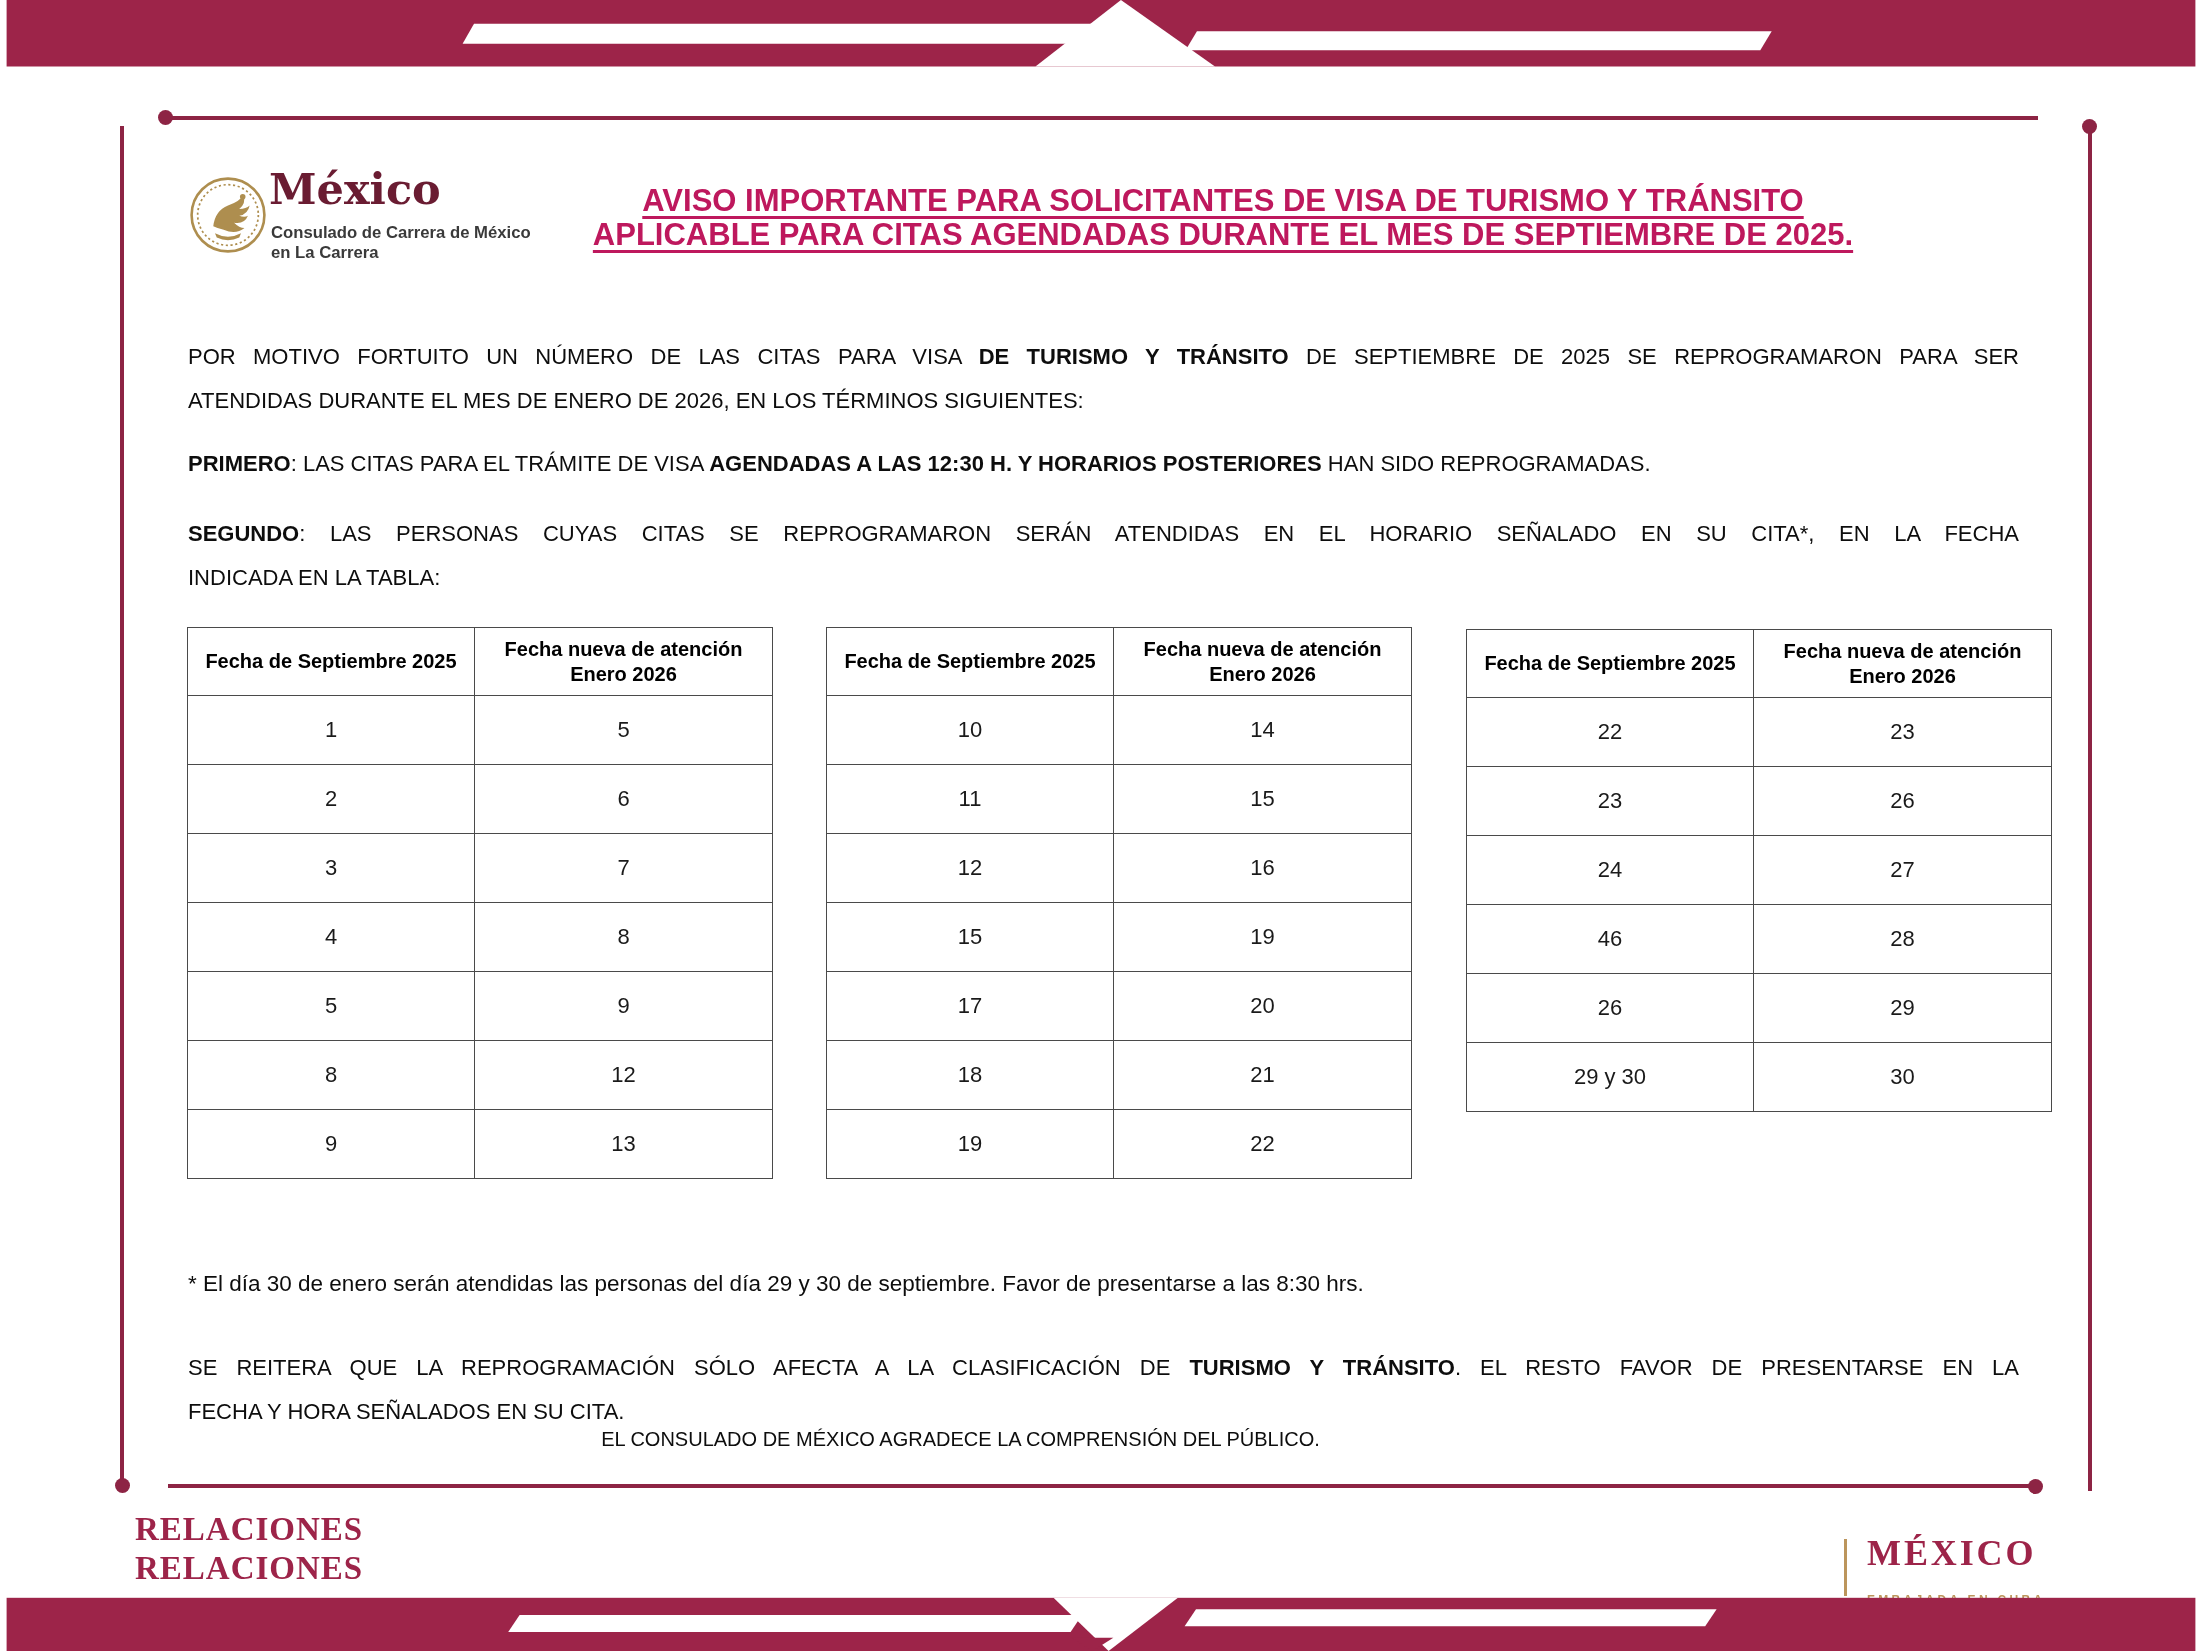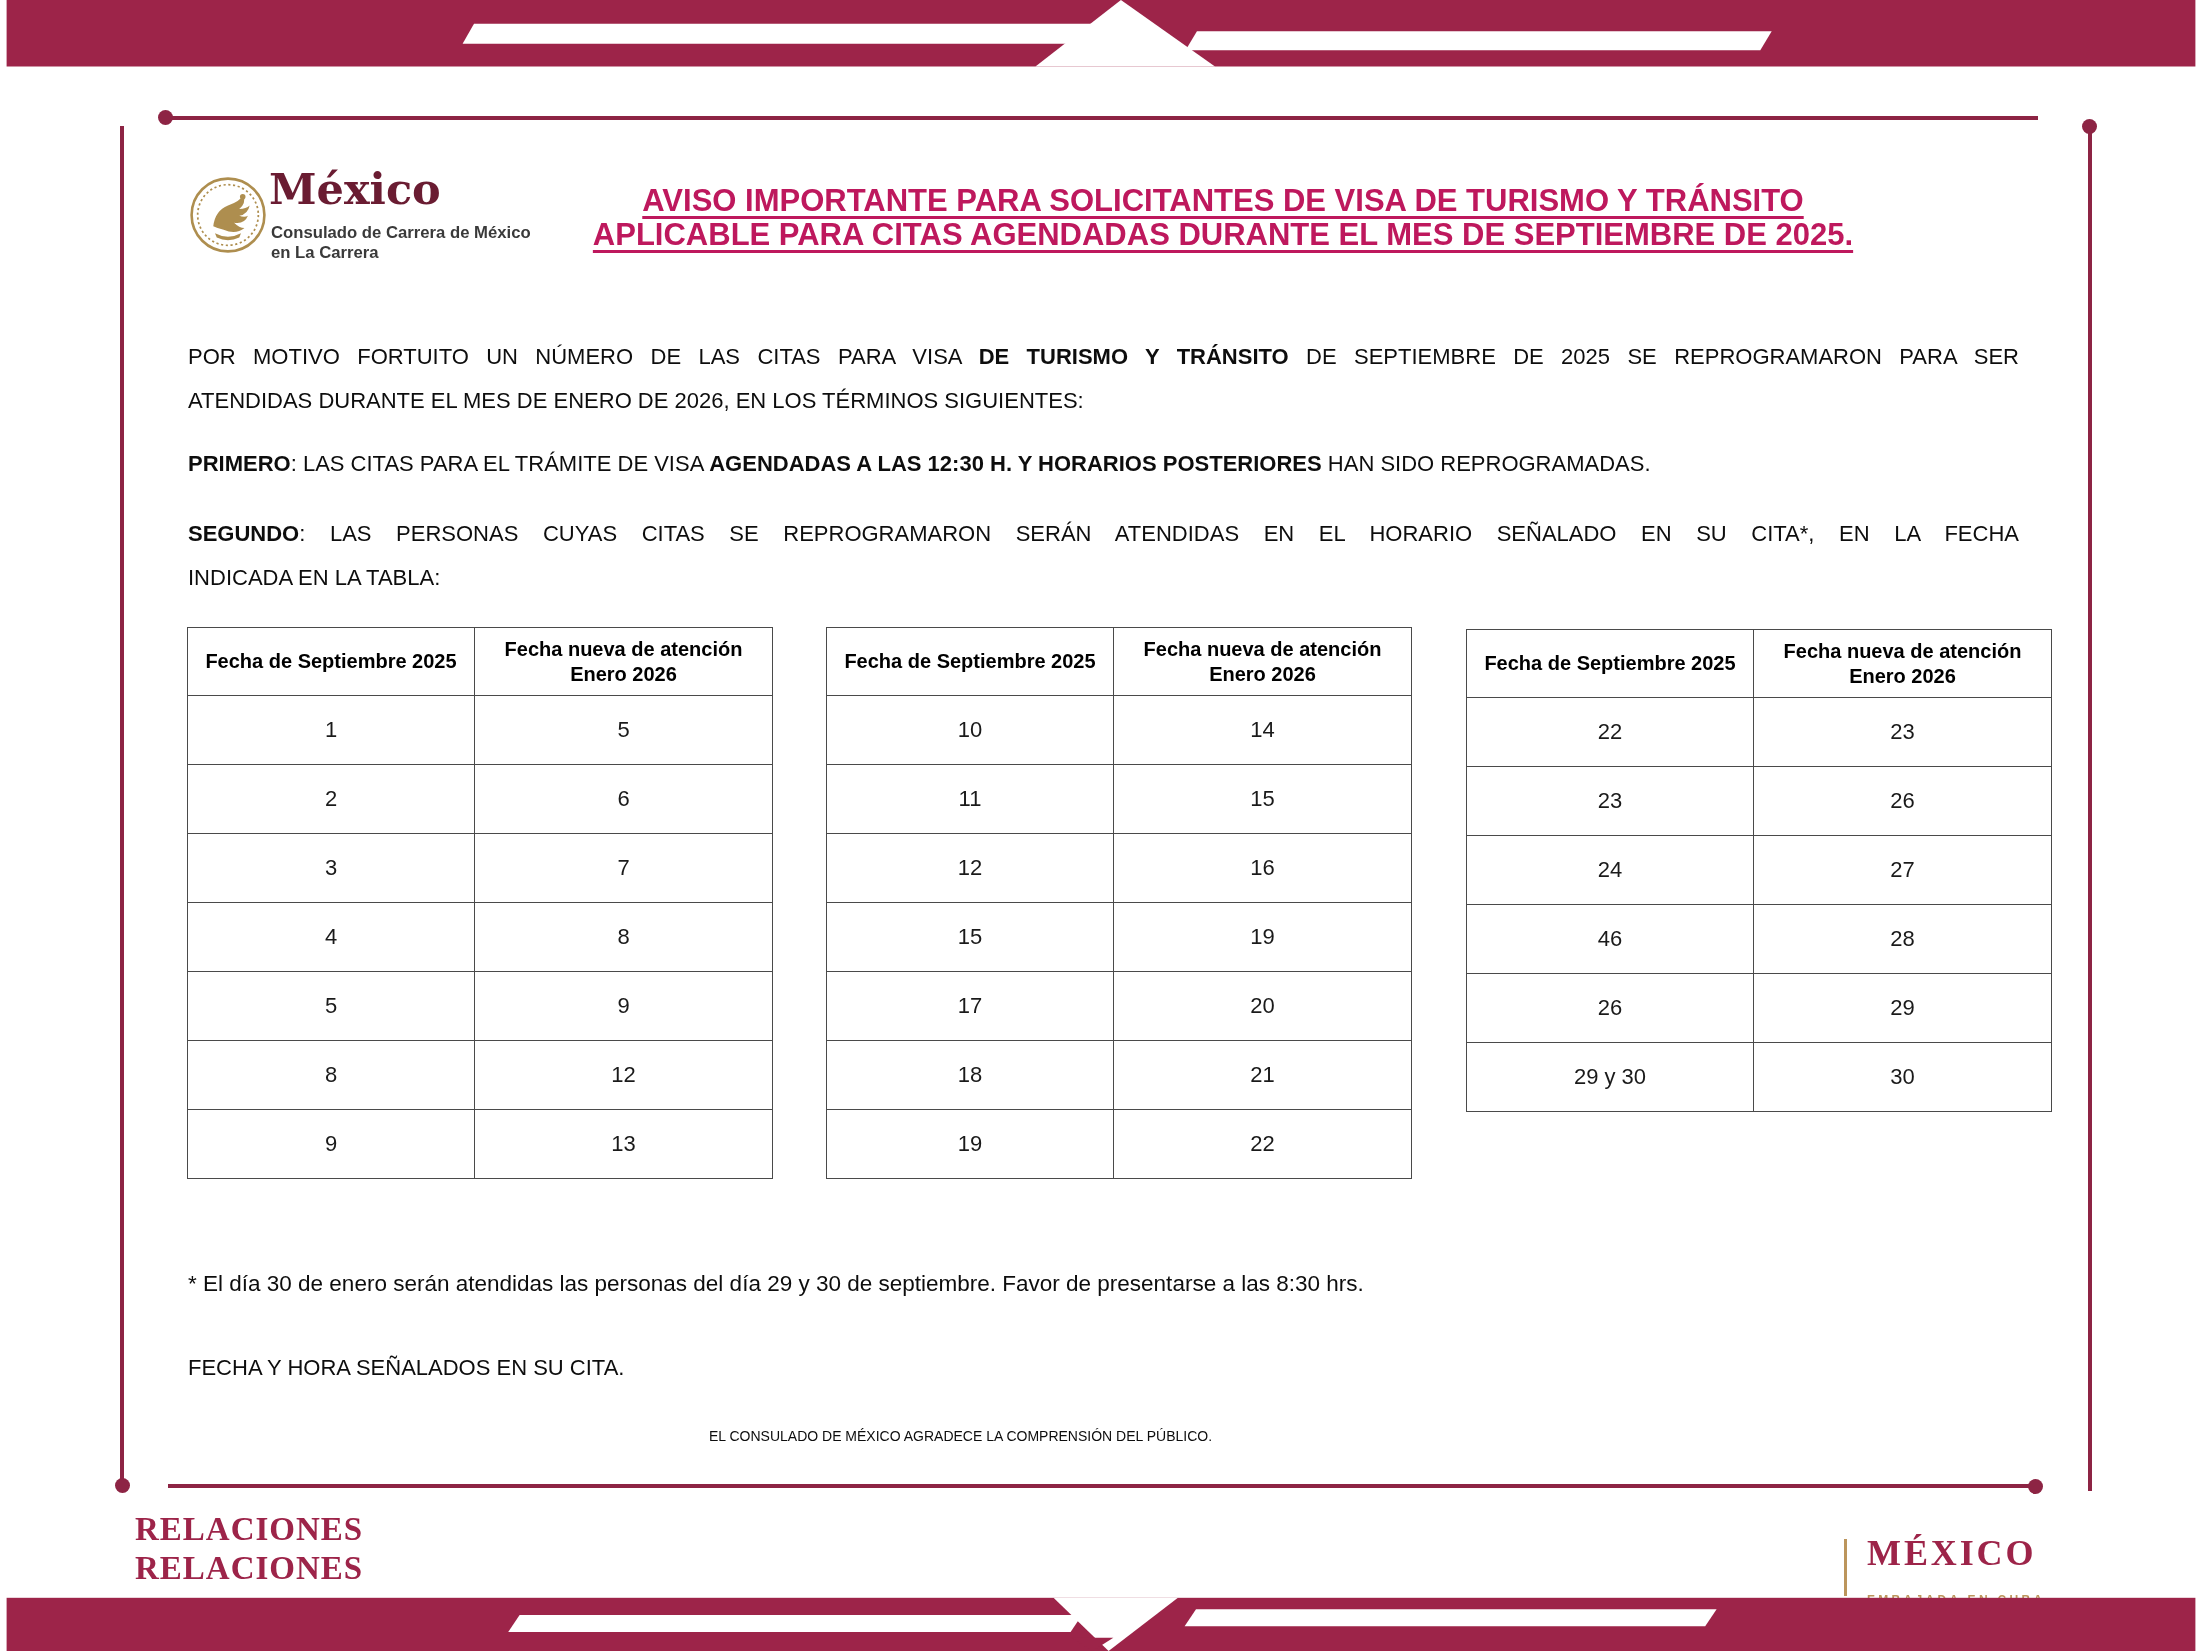--- a/index.html
+++ b/index.html
@@ -26,21 +26,21 @@
     text-align:center;font-weight:700;font-size:31px;line-height:34px;
     color:#be185d;text-decoration:underline;
     text-decoration-thickness:2.9px;text-underline-offset:4.8px;
   }
   
   .para{position:absolute;left:188px;width:1831px;font-size:22px;line-height:44px;color:#0d0d0d;}
   .line{text-align:left;}
   .line.just{text-align:justify;text-align-last:justify;}
   .b{font-weight:700;}
   .note{position:absolute;left:188px;width:1831px;font-size:22.5px;color:#0d0d0d;}
-  .closing{position:absolute;left:188px;width:1545px;text-align:center;font-size:14px;color:#0d0d0d;}
+  .closing{position:absolute;left:188px;width:1545px;text-align:center;font-size:20px;color:#0d0d0d;}
   
   table.resched{position:absolute;border-collapse:collapse;table-layout:fixed;background:#fff;}
   table.resched th,table.resched td{
     border:1.9px solid #4a4a4a;text-align:center;vertical-align:middle;padding:0 3.8px;
   }
   table.resched th{font-size:20px;font-weight:700;line-height:25px;height:67px;white-space:pre-line;color:#000;}
   table.resched td{font-size:22px;height:68px;color:#1a1a1a;}
   
   .sre-wordmark{
     position:absolute;left:135px;top:1510px;
@@ -234,20 +234,21 @@
       <tr>
         <td>29 y 30</td>
         <td>30</td>
       </tr>
     </tbody>
   </table>
 
 <div class="note" style="top:1271px;">* El día 30 de enero serán atendidas las personas del día 29 y 30 de septiembre. Favor de presentarse a las 8:30 hrs.</div>
 
 <div class="para" style="top:1346px;">
+    <div class="line just"><span>SE REITERA QUE LA REPROGRAMACIÓN SÓLO AFECTA A LA CLASIFICACIÓN DE </span><span class="b">TURISMO Y TRÁNSITO</span><span>. EL RESTO FAVOR DE PRESENTARSE EN LA</span></div>
     <div class="line"><span>FECHA Y HORA SEÑALADOS EN SU CITA.</span></div>
   </div>
 
 <div class="closing" style="top:1428px;">EL CONSULADO DE MÉXICO AGRADECE LA COMPRENSIÓN DEL PÚBLICO.</div>
 
 <div class="sre-wordmark">
   <div>RELACIONES</div>
   <div>RELACIONES</div>
 </div>
 

